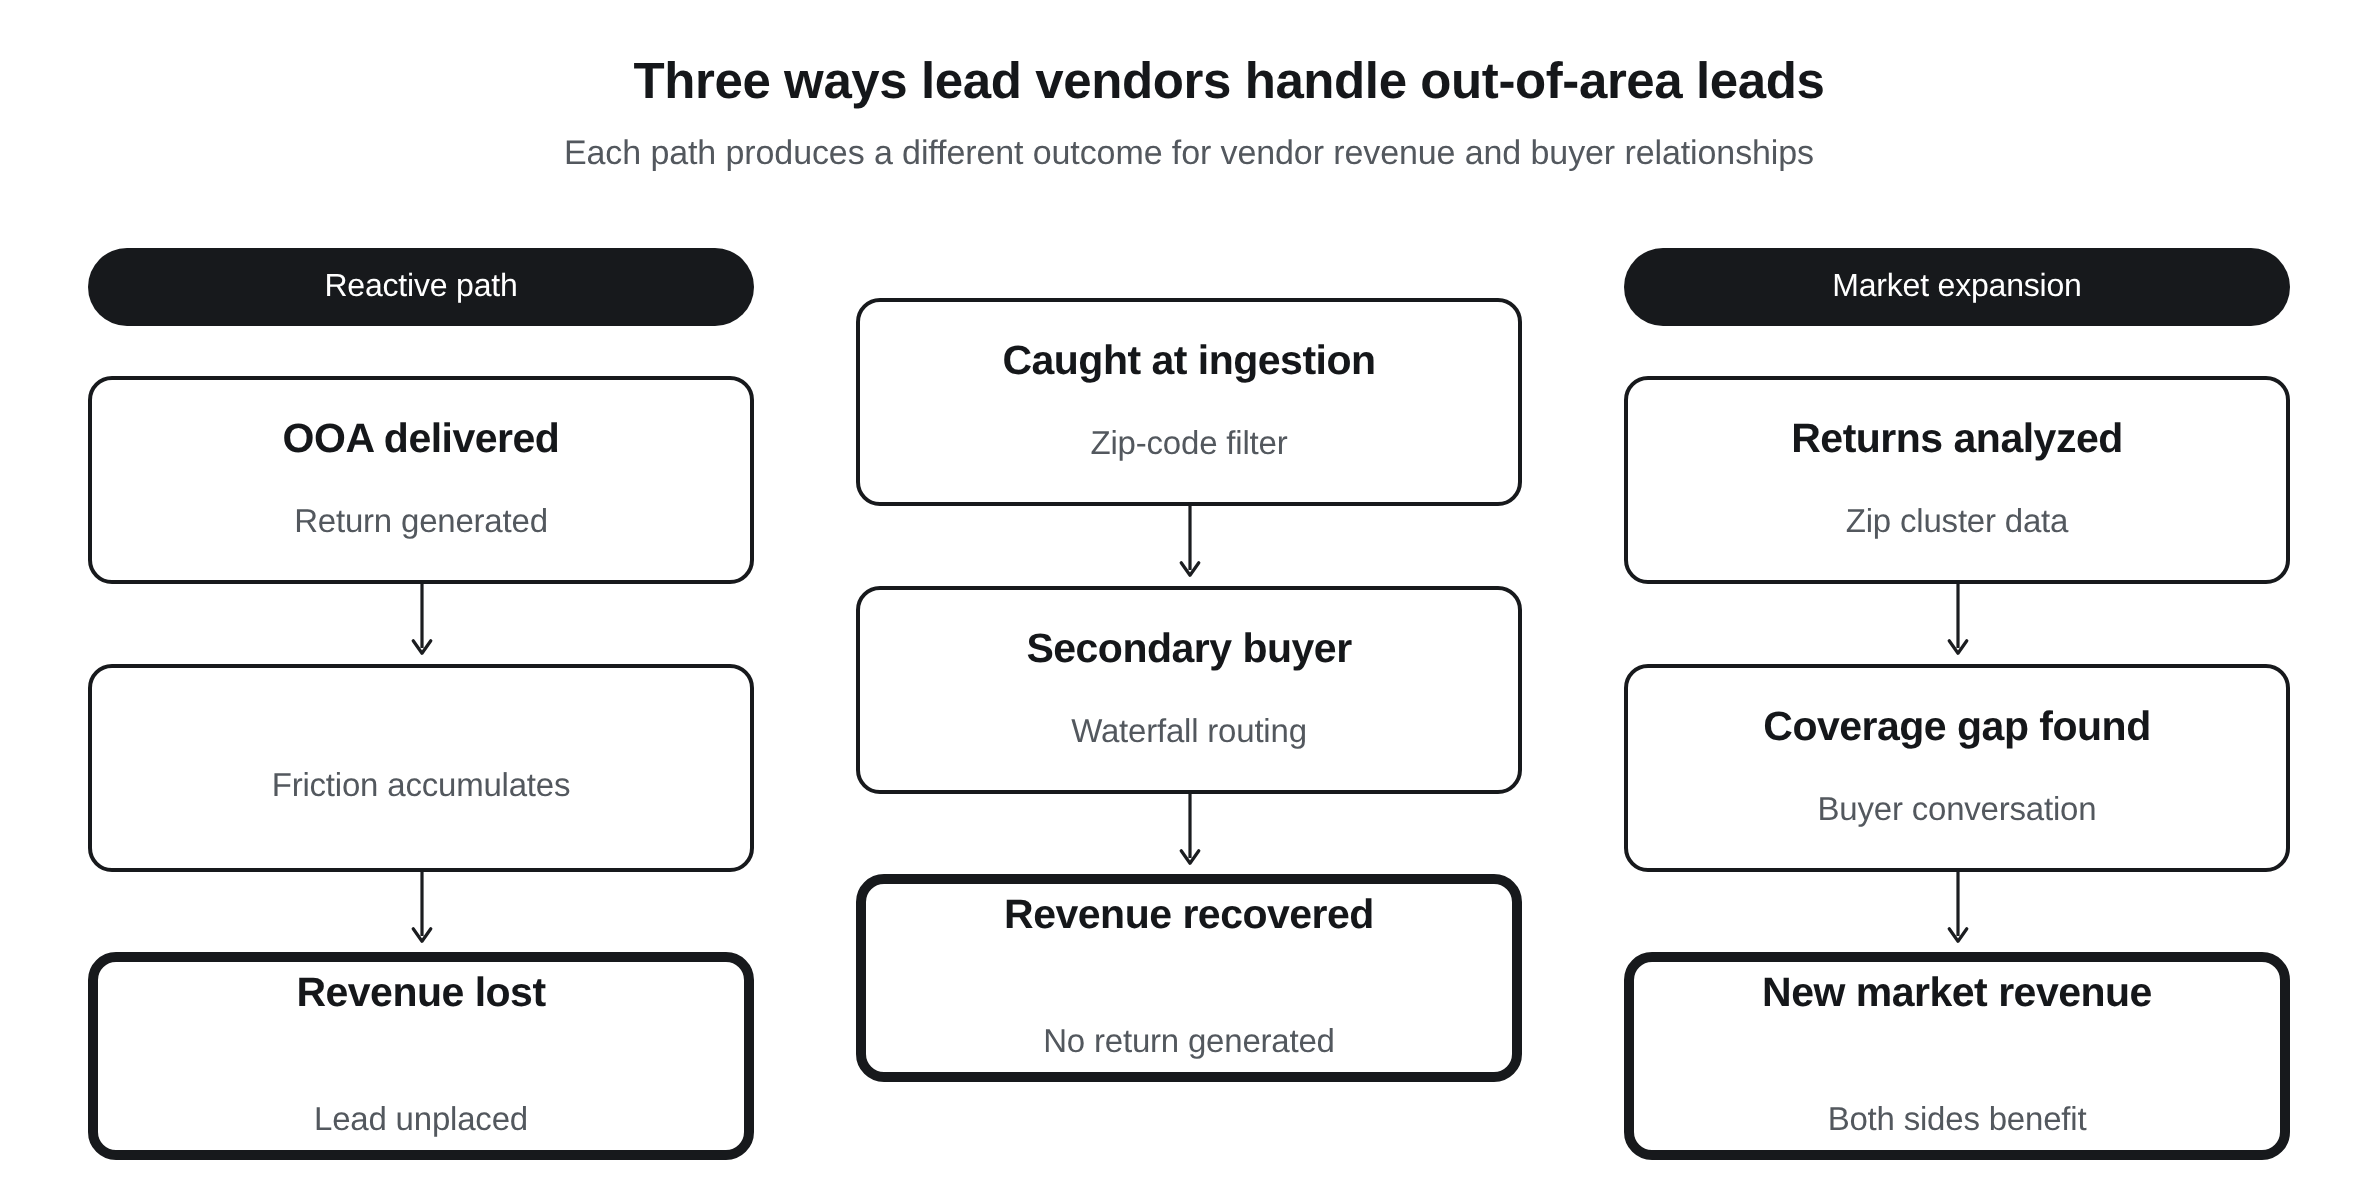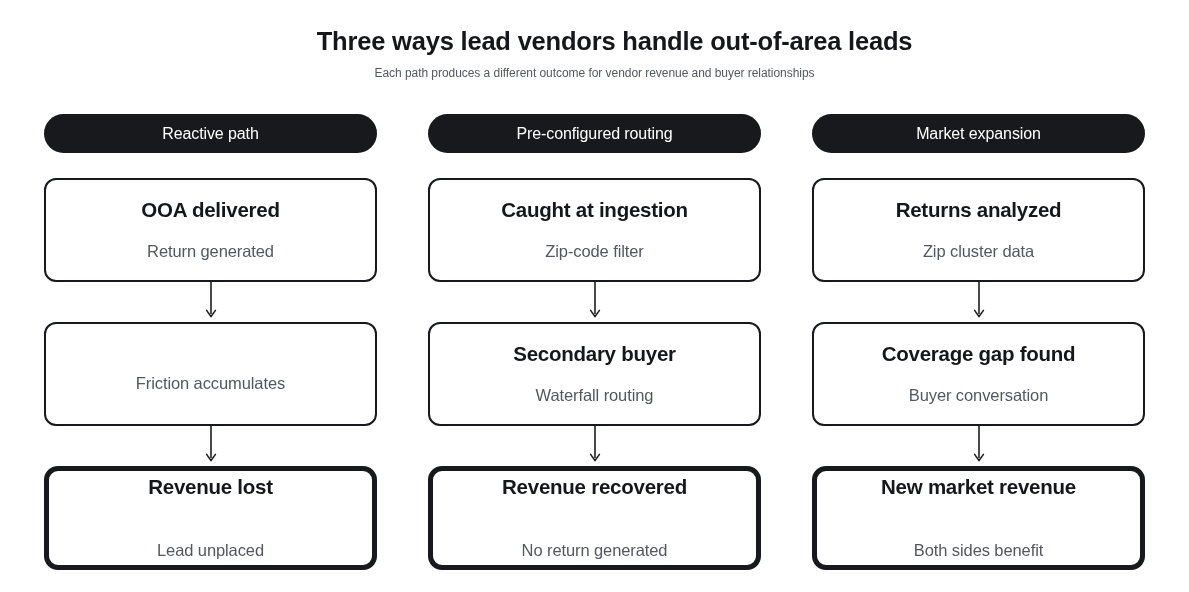--- a/index.html
+++ b/index.html
@@ -28,31 +28,31 @@
   .title {
     font-size: 25.5px;
     font-weight: 700;
     color: #15171a;
     letter-spacing: -0.2px;
     line-height: 1.25;
     padding-left: 40px;
   }
   .subtitle {
     margin-top: 8px;
-    font-size: 12px;
+    font-size: 17px;
     font-weight: 400;
     color: #53585e;
     letter-spacing: -0.05px;
     line-height: 1.3;
   }
 
   
   .columns {
     position: absolute;
-    top: 114px;
+    top: 124px;
     left: 44px;
     width: 1101px;
     display: flex;
     gap: 51px;
   }
   .column {
     flex: 1 1 0;
     min-width: 0;
     display: flex;
     flex-direction: column;
@@ -154,21 +154,20 @@
             <line x1="7" y1="0" x2="7" y2="32" stroke="#1b1d20" stroke-width="1.6"></line>
             <path d="M2.6 28.4 L7 34.6 L11.4 28.4" fill="none" stroke="#1b1d20" stroke-width="1.6" stroke-linecap="round" stroke-linejoin="round"></path>
           </svg>
         </div>
         <div class="step emphasis">
           <div class="step-title">Revenue lost</div>
           <div class="step-sub">Lead unplaced</div>
         </div>
       </div>
       <div class="column">
-        <div class="pill">Pre-configured routing</div>
         <div class="step-gap-top"></div>
         <div class="step">
           <div class="step-title">Caught at ingestion</div>
           <div class="step-sub">Zip-code filter</div>
         </div>
         <div class="connector">
           <svg width="14" height="40" viewBox="0 0 14 40" aria-hidden="true">
             <line x1="7" y1="0" x2="7" y2="32" stroke="#1b1d20" stroke-width="1.6"></line>
             <path d="M2.6 28.4 L7 34.6 L11.4 28.4" fill="none" stroke="#1b1d20" stroke-width="1.6" stroke-linecap="round" stroke-linejoin="round"></path>
           </svg>

